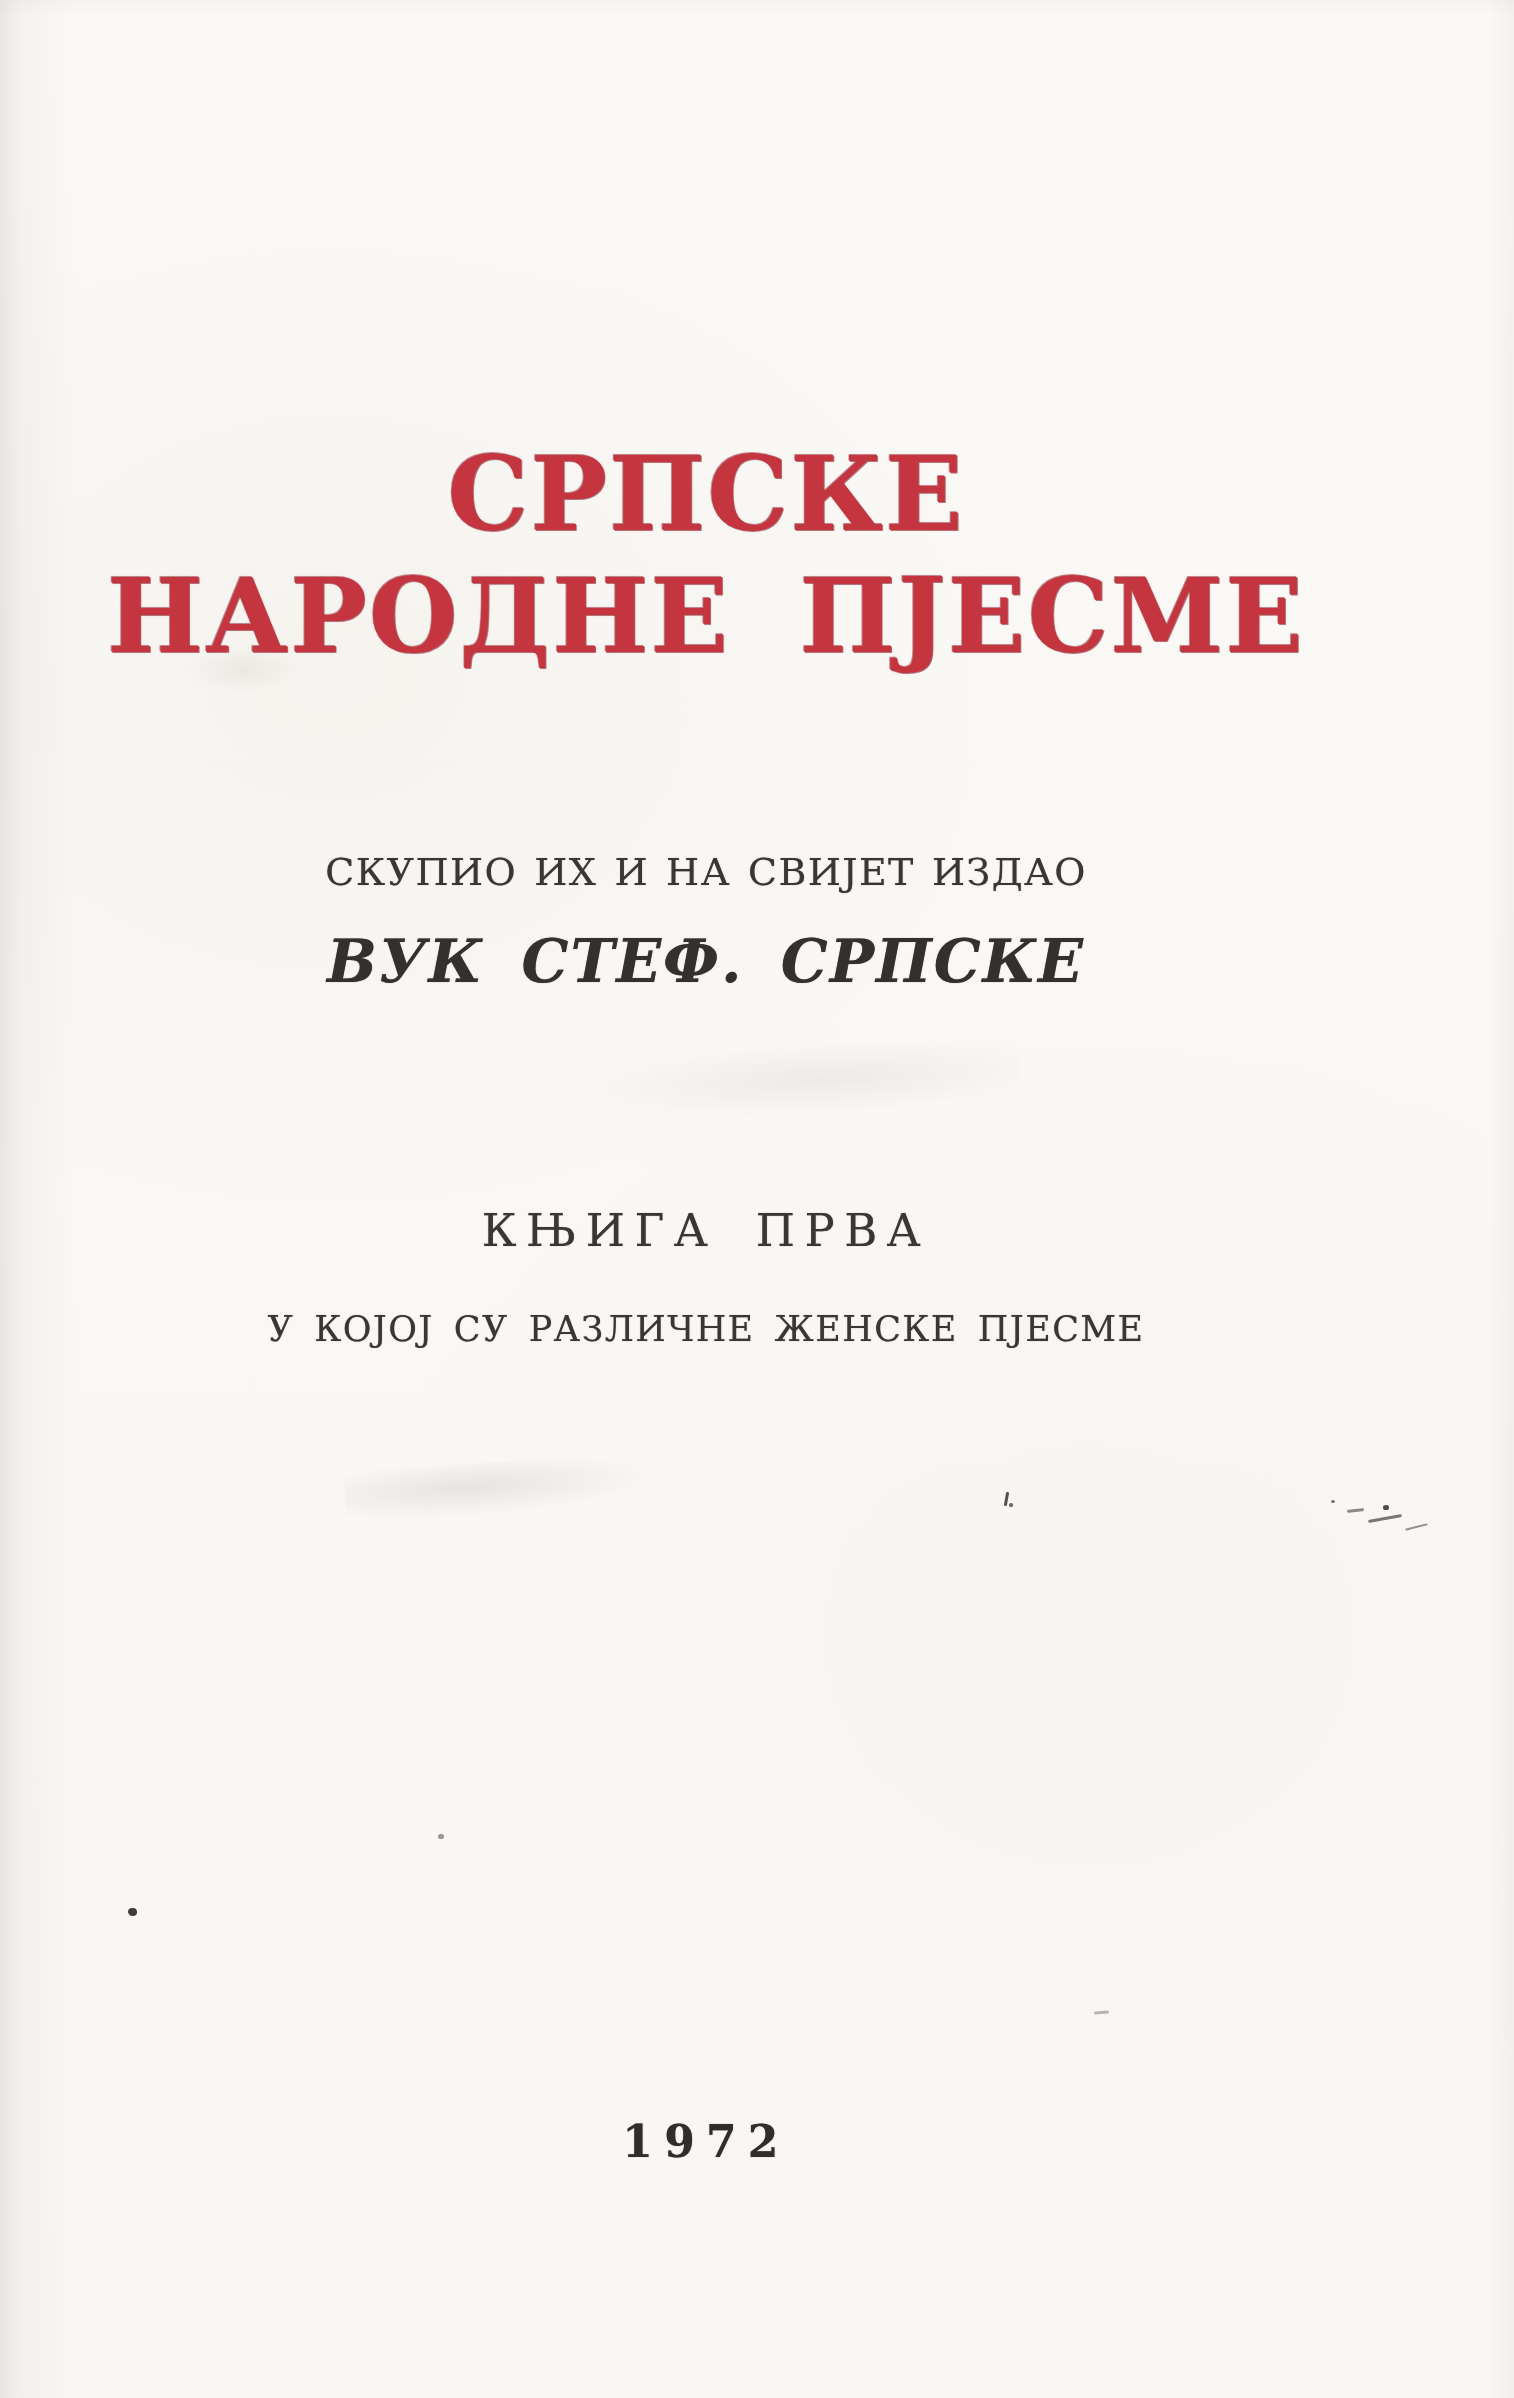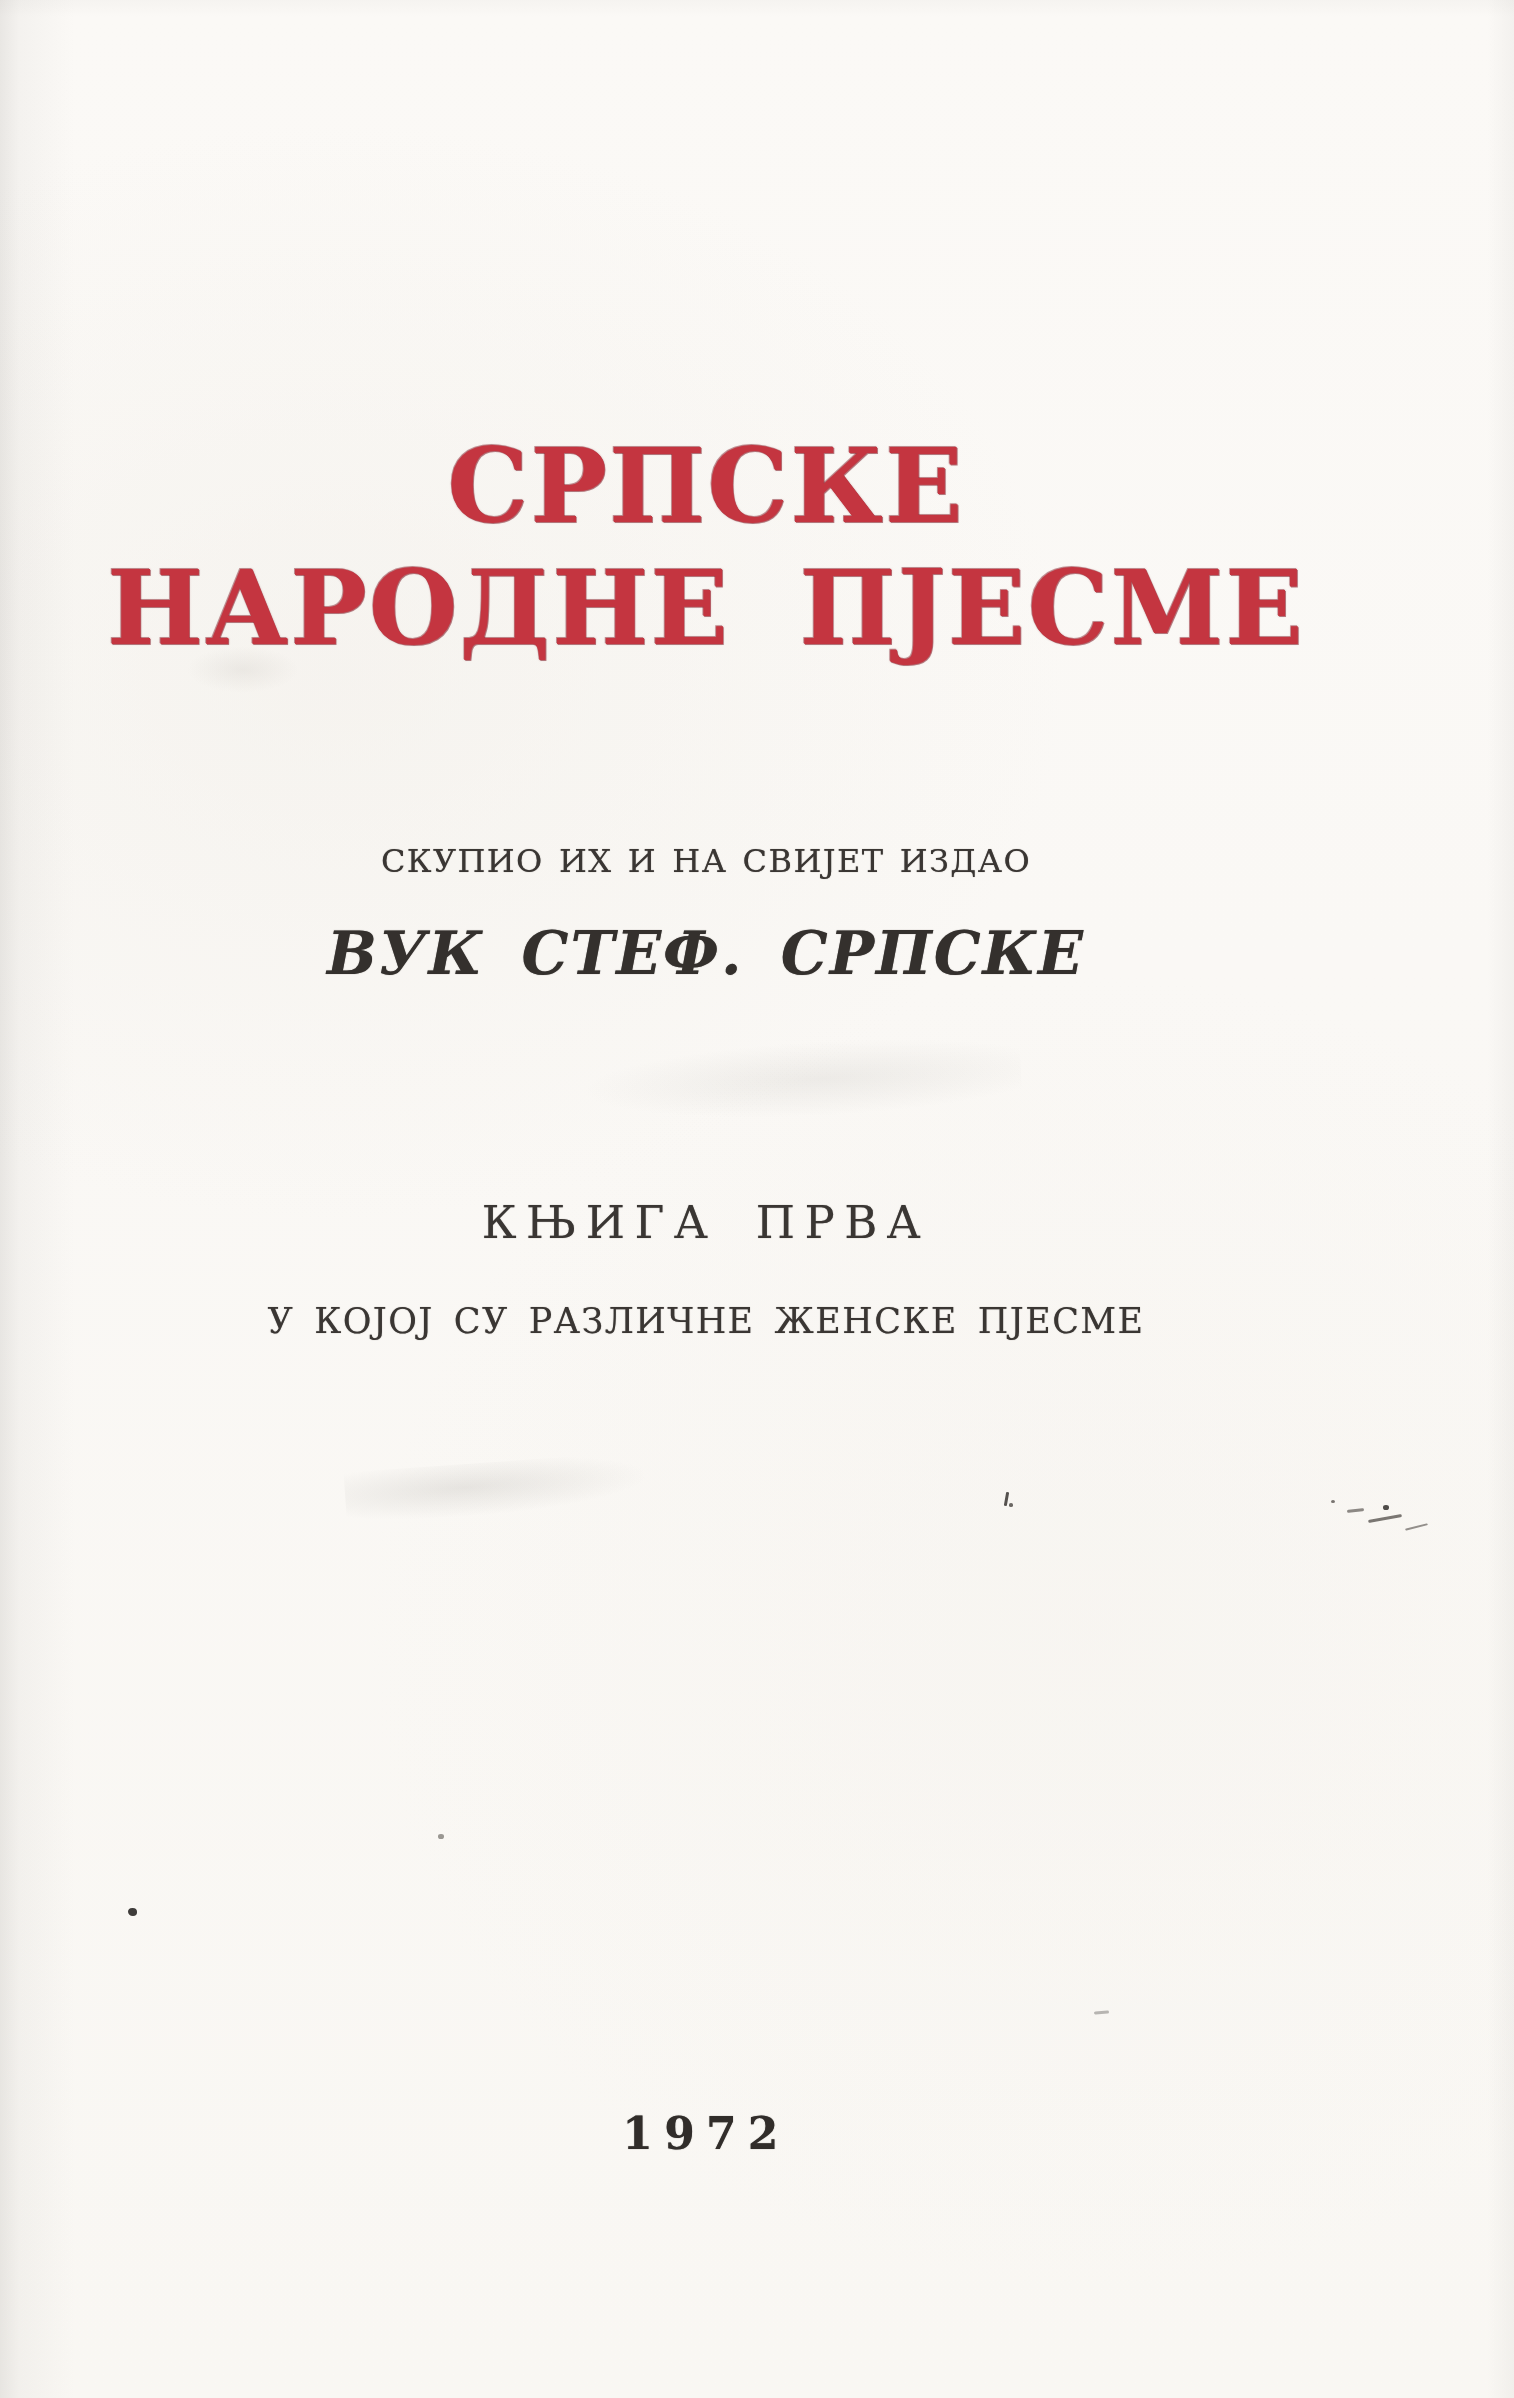--- a/index.html
+++ b/index.html
@@ -36,21 +36,21 @@
     position: absolute;
     top: 0;
     left: 0;
     width: 93.2%;   
     height: 100%;
   }
   .center-col p, .center-col h1 {
     position: absolute;
     left: 0;
     right: 0;
-    margin: 8px;
+    margin: 16px;
     text-align: center;
     white-space: nowrap;
   }
   .book-title {
     top: 417px;
     font-size: 102px;
     font-weight: 700;
     color: var(--title-red, #c43540);
     letter-spacing: 1.9px;
     word-spacing: 32px;
@@ -62,21 +62,21 @@
   .book-title .line {
     display: block;
     line-height: 122px;
   }
   .ink {
     color: var(--ink-black, #3a3633);
     text-shadow: 0 0 0.9px rgba(58,54,51,0.65);
   }
   .collector {
     top: 837px;
-    font-size: 32px;
+    font-size: 38px;
     line-height: 1;
     letter-spacing: 1.4px;
     word-spacing: 3.7px;
   }
   .author {
     top: 916px;
     font-size: 59px;
     line-height: 1;
     font-weight: 700;
     font-style: italic;

